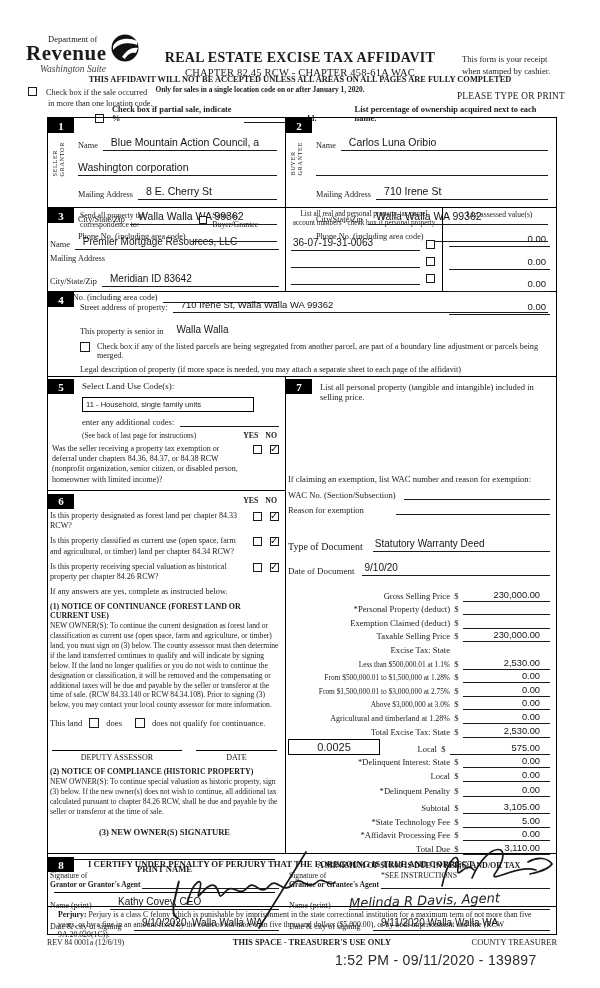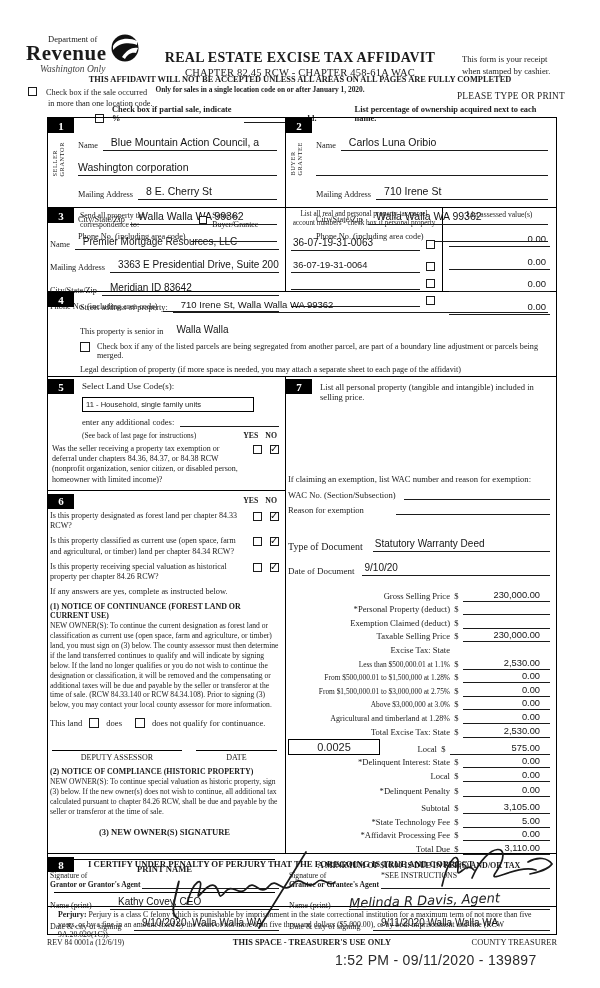--- a/index.html
+++ b/index.html
@@ -87,21 +87,21 @@
       <div>
         <div class="dept">Department of</div>
         <div class="agency">Revenue</div>
       </div>
       <svg width="32" height="32" viewBox="0 0 32 32" style="margin-left:2px;margin-top:-2px;">
         <circle cx="16" cy="16" r="13.5" fill="#111"></circle>
         <path d="M4 18 C10 10, 22 10, 28 13 L28 9 C20 5, 8 6, 4 14 Z" fill="#fff"></path>
         <path d="M13 25 C18 18, 23 15, 29 16 L27 21 C22 20, 18 23, 16 27 Z" fill="#fff"></path>
       </svg>
     </div>
-    <div class="wastate">Washington Only</div>
+    <div class="wastate">Washington Suite</div>
   </div>
 
   <div class="abs center" style="left:135px;top:50px;width:330px;">
     <div class="title">REAL ESTATE EXCISE TAX AFFIDAVIT</div>
     <div class="subtitle">CHAPTER 82.45 RCW - CHAPTER 458-61A WAC</div>
   </div>
 
   <div class="abs" style="left:462px;top:53px;width:110px;font-size:8.6px;line-height:1.4;">
     <div>This form is your receipt</div>
     <div>when stamped by cashier.</div>
@@ -191,43 +191,38 @@
           <span style="font-size:7.8px;">Send all property tax correspondence to:</span>
           <span class="cb" style="width:8px;height:8px;"></span>
           <span style="font-size:7.8px;">Same as Buyer/Grantee</span>
         </div>
         <div class="frow" style="margin-top:2px;margin-bottom:4px;">
           <span class="flabel">Name</span>
           <span class="fill"><span class="fval" style="font-size:10px;">Premier Mortgage Resources, LLC</span></span>
         </div>
         <div class="frow" style="margin-bottom:4px;">
           <span class="flabel">Mailing Address</span>
-          <span class="fill"><span class="fval" style="font-size:10px;">3363 E Presidential Drive, Suite 200</span></span>
         </div>
         <div class="frow" style="margin-bottom:4px;">
           <span class="flabel">City/State/Zip</span>
           <span class="fill"><span class="fval" style="font-size:10px;">Meridian ID 83642</span></span>
         </div>
         <div class="frow" style="margin-bottom:0;">
           <span class="flabel">Phone No. (including area code)</span>
           <span class="fill"></span>
         </div>
       </div>
 
       <div style="width:158px;border-left:1.2px solid #000;border-right:1.2px solid #000;padding:2px 5px;">
         <div class="center" style="font-size:7.2px;line-height:1.25;">
           <div>List all real and personal property tax parcel</div>
           <div>account numbers - check box if personal property</div>
         </div>
         <div class="frow" style="margin:4px 0 3px 0;">
           <span class="fill"><span class="fval" style="font-size:10px;padding-left:2px;">36-07-19-31-0063</span></span>
-          <span class="cb" style="margin:0 2px 2px 6px;"></span>
-        </div>
-        <div class="frow" style="margin:0 0 3px 0;">
-          <span class="fill"><span class="fval mono" style="font-size:9.3px;padding-left:2px;">36-07-19-31-0064</span></span>
           <span class="cb" style="margin:0 2px 2px 6px;"></span>
         </div>
         <div class="frow" style="margin:0 0 3px 0;height:14px;">
           <span class="fill"><span class="fval"></span></span>
           <span class="cb" style="margin:0 2px 2px 6px;"></span>
         </div>
         <div class="frow" style="margin:0;height:14px;">
           <span class="fill"><span class="fval"></span></span>
           <span class="cb" style="margin:0 2px 2px 6px;"></span>
         </div>

